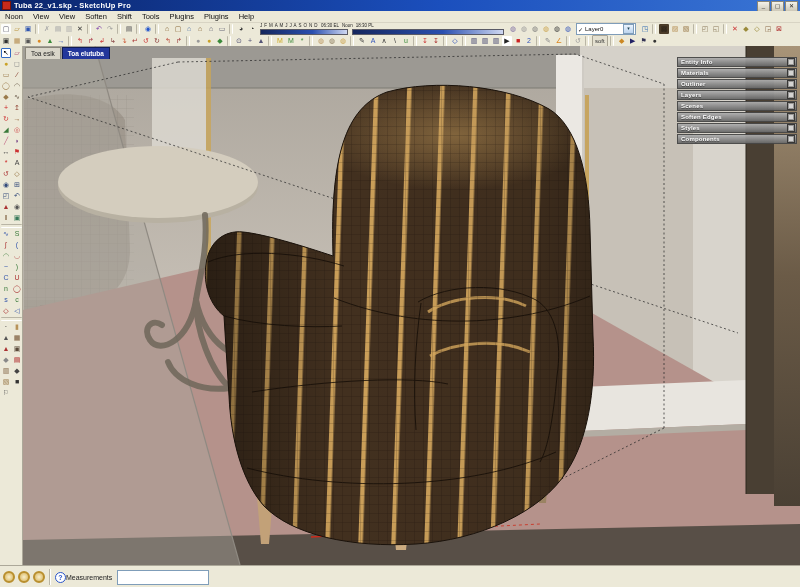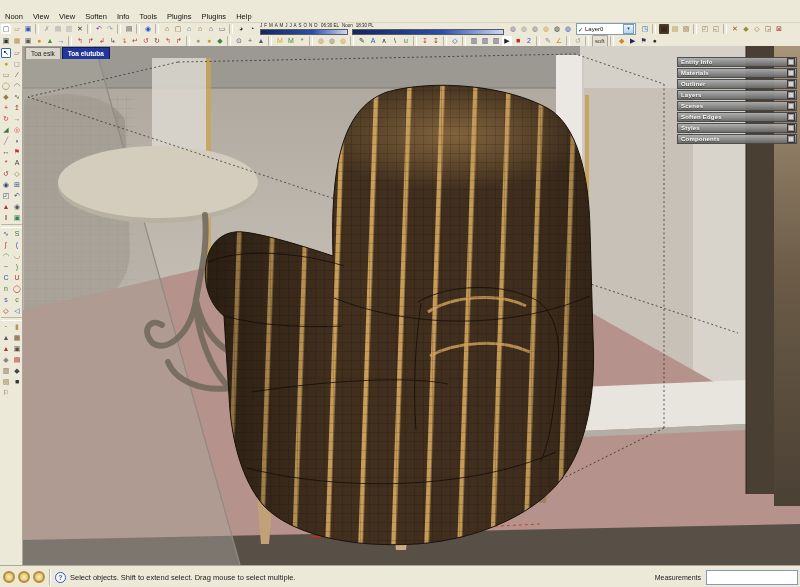--- a/index.html
+++ b/index.html
@@ -71,28 +71,38 @@
   #sb-msg{font-size:7.5px;color:#222;margin-left:4px;flex:1;}
   #measure-label{font-size:7px;color:#222;margin-right:5px;}
   #measure-box{width:86px;height:13px;background:#fff;border:1px solid #7f9db9;margin-right:2px;
     font-size:7px;line-height:13px;padding:0 2px;color:#111;}
 </style>
 </head>
 <body>
 
 <div id="app">
 
+  <div id="titlebar">
+    <div id="applogo"></div>
+    <div id="titletext">Tuba 22_v1.skp - SketchUp Pro</div>
+    <div id="winbtns">
+
+    <div class="wbtn">_</div>
+        <div class="wbtn">▢</div>
+        <div class="wbtn">✕</div>
+      </div>
+  </div>
 
   <div id="menubar">
 
   <div class="menu-item">Noon</div>
       <div class="menu-item">View</div>
       <div class="menu-item">View</div>
       <div class="menu-item">Soften</div>
-      <div class="menu-item">Info</div>
+      <div class="menu-item">Shift</div>
       <div class="menu-item">Tools</div>
       <div class="menu-item">Plugins</div>
       <div class="menu-item">Plugins</div>
       <div class="menu-item">Help</div>
     </div>
 
   <div id="toolbar1" class="toolbar">
     <span style="display:flex;align-items:center;">
 
     <div class="ti" style="background: rgb(253, 253, 251); color: rgb(85, 85, 102);">▢</div>
@@ -471,18 +481,17 @@
 
   <div id="statusbar">
     <span style="display:flex;align-items:center;">
 
     <div class="geo-circle"></div>
         <div class="geo-circle"></div>
         <div class="geo-circle"></div>
       </span>
     <div id="sb-sep"></div>
     <div id="help-circle">?</div>
-    <div id="sb-msg">Select objects. Shift to extend select. Drag mouse to select multiple.</div>
     <div id="measure-label">Measurements</div>
     <div id="measure-box"></div>
   </div>
 
 </div>
 
 </body></html>

